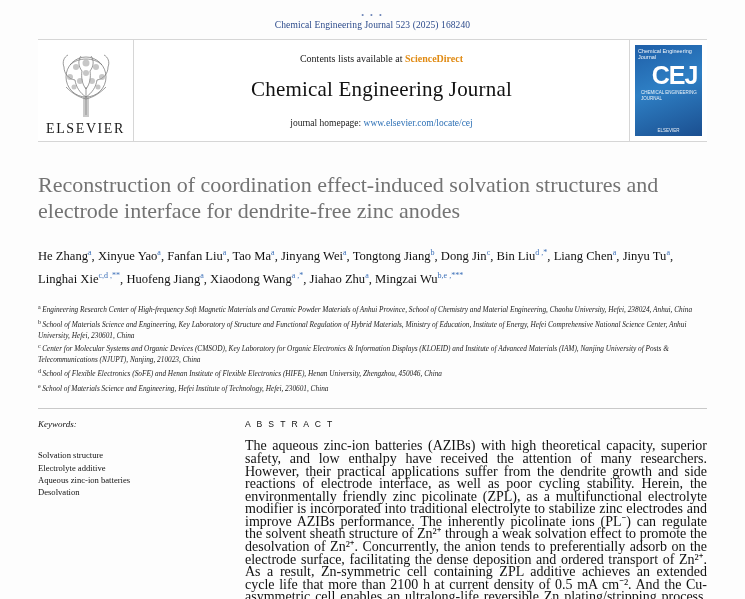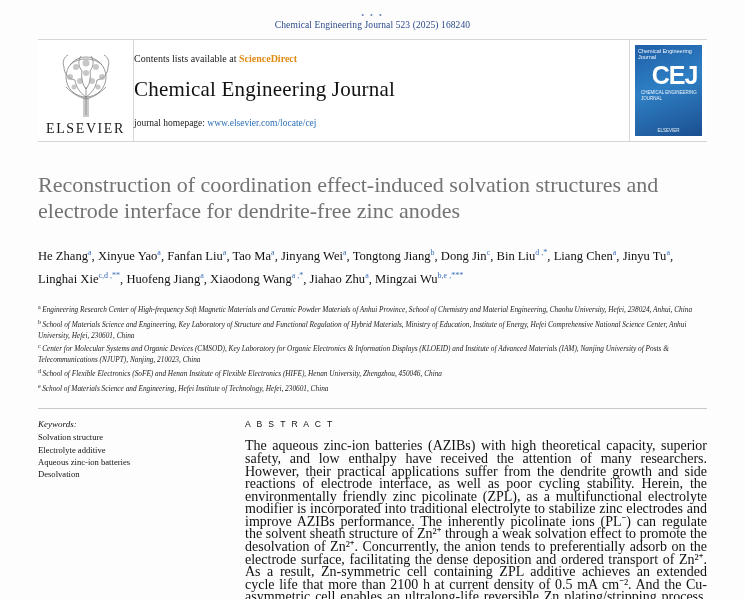--- a/index.html
+++ b/index.html
@@ -68,21 +68,21 @@
     font-family: "Liberation Serif", serif;
     font-size: 14px;
     letter-spacing: 1.6px;
     color: #1a1a1a;
     margin-top: 2px;
   }
   .mast-center {
     flex: 1;
     display: flex;
     flex-direction: column;
-    align-items: flex-start;
+    align-items: center;
     justify-content: center;
     padding: 4px 0 6px 0;
   }
   .contents-line {
     font-size: 10px;
     color: #1a1a1a;
     margin-top: 2px;
   }
   .contents-line .sd {
     color: #e08a12;
@@ -214,21 +214,21 @@
     font-family: "Liberation Sans", sans-serif;
     font-size: 8.6px;
     letter-spacing: 1.9px;
     color: #111;
     margin-bottom: 11px;
   }
   .kw-title {
     font-size: 9px;
     font-style: italic;
     color: #111;
-    margin-bottom: 2px;
+    margin-bottom: 20px;
   }
   .kw-list {
     font-size: 8.6px;
     line-height: 12.2px;
     color: #111;
   }
   .abstract {
     font-size: 14px;
     line-height: 12.6px;
     text-align: justify;

